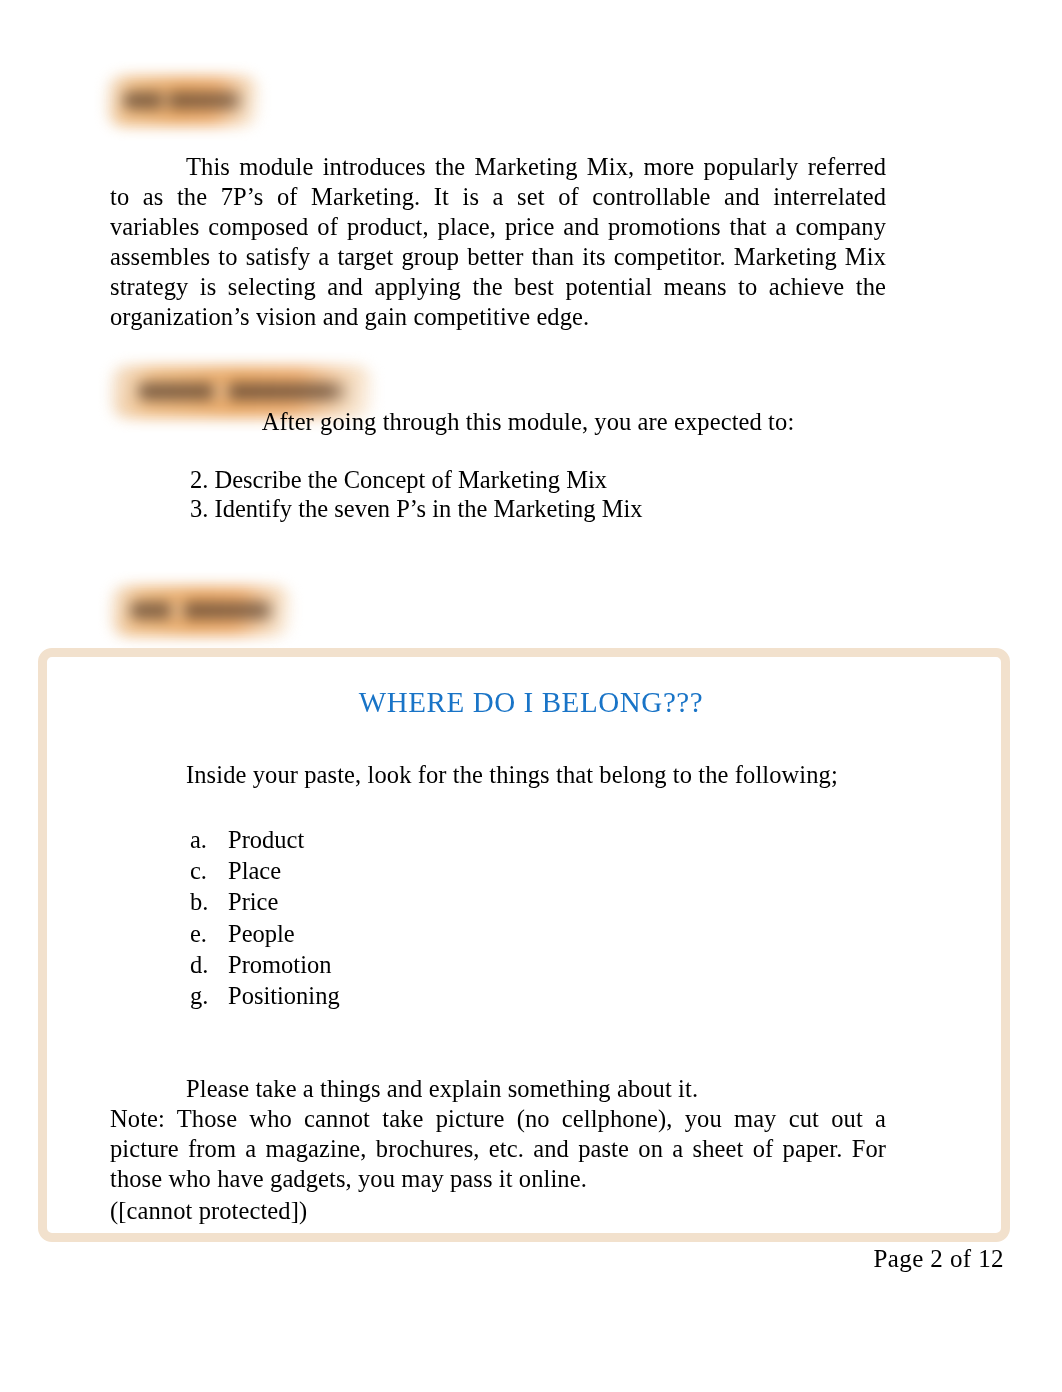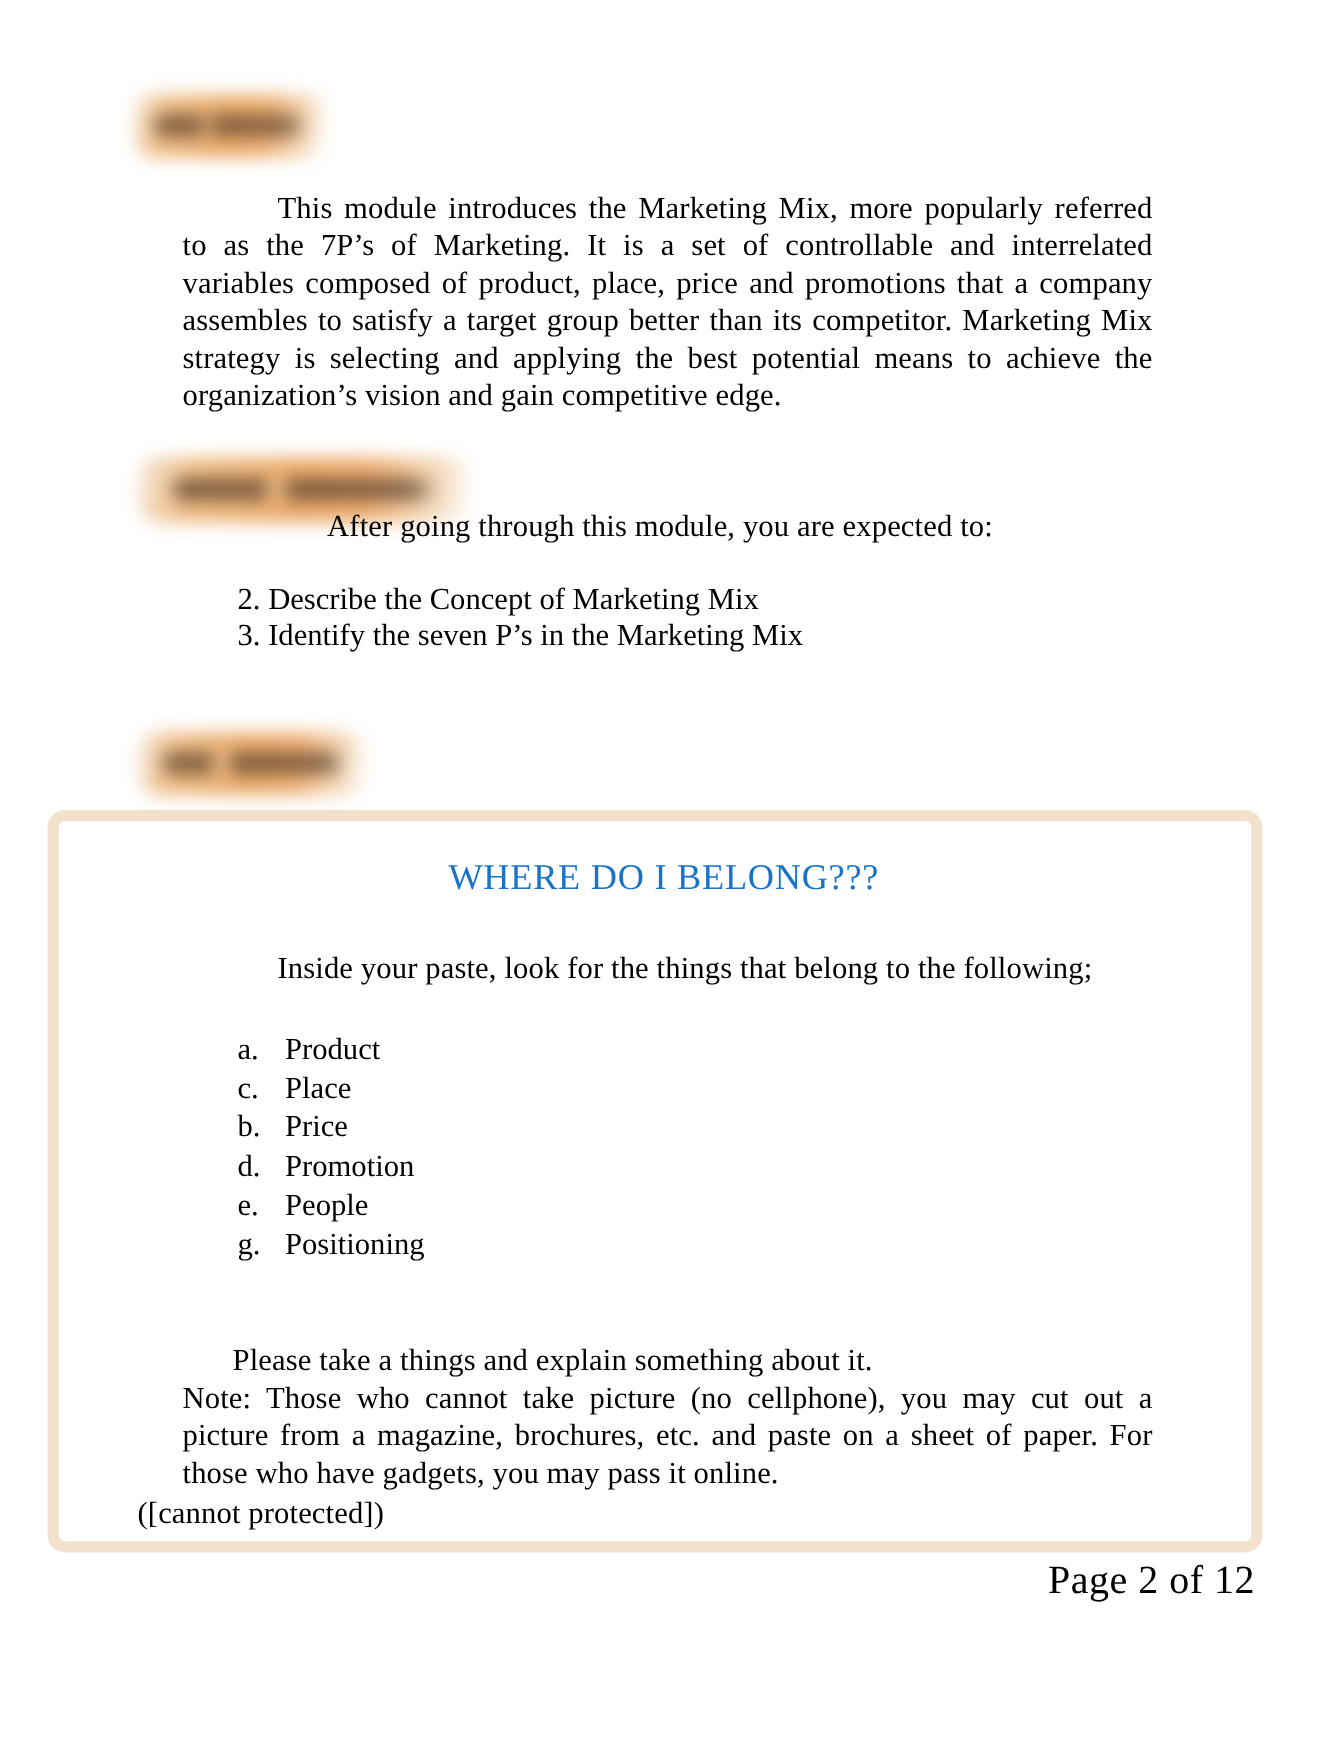--- a/index.html
+++ b/index.html
@@ -96,21 +96,21 @@
       rgba(255,255,255,0) 100%);
   }
 
   
   .body-text {
     position: absolute;
     font-size: 24.5px;
     line-height: 30px;
     letter-spacing: 0.1px;
   }
-  .justify { text-align: justify; text-align-last: left; margin-left: 36px; }
+  .justify { text-align: justify; text-align-last: left; }
   .indent  { text-indent: 76px; }
 
   #intro-paragraph {
     left: 110px; top: 152px; width: 776px;
   }
 
   #objectives-lead {
     left: 148px; top: 407px; width: 760px; text-align: center;
   }
   #objectives-list {
@@ -175,21 +175,21 @@
   #activity-email {
     left: 110px; top: 1196px; width: 776px;
   }
 
   
   #page-footer {
     position: absolute;
     left: 0; right: 58px;
     top: 1245px;
     text-align: right;
-    font-size: 32px;
+    font-size: 25px;
     letter-spacing: 0.4px;
   }
 </style>
 </head>
 <body>
 
 <div class="page">
 
   <div class="banner" id="banner-overview">
     <div class="band"></div>
@@ -225,26 +225,26 @@
     <li>
       <span class="marker">a.</span><span>Product</span>
     </li>
     <li>
       <span class="marker">c.</span><span>Place</span>
     </li>
     <li>
       <span class="marker">b.</span><span>Price</span>
     </li>
     <li>
+      <span class="marker">e.</span><span>People</span>
+    </li>
+    <li>
       <span class="marker">d.</span><span>Promotion</span>
     </li>
     <li>
-      <span class="marker">e.</span><span>People</span>
-    </li>
-    <li>
       <span class="marker">g.</span><span>Positioning</span>
     </li>
   </ul>
 
   <div class="body-text indent" id="activity-note-lead">Please take a things and explain something about it.</div>
 
   <div class="body-text justify" id="activity-note">Note:  Those who cannot take picture (no cellphone), you may cut out a picture from a magazine, brochures, etc. and paste on a sheet of paper. For those who have gadgets, you may pass it online.</div>
 
   <div class="body-text" id="activity-email">([cannot protected])</div>
 

